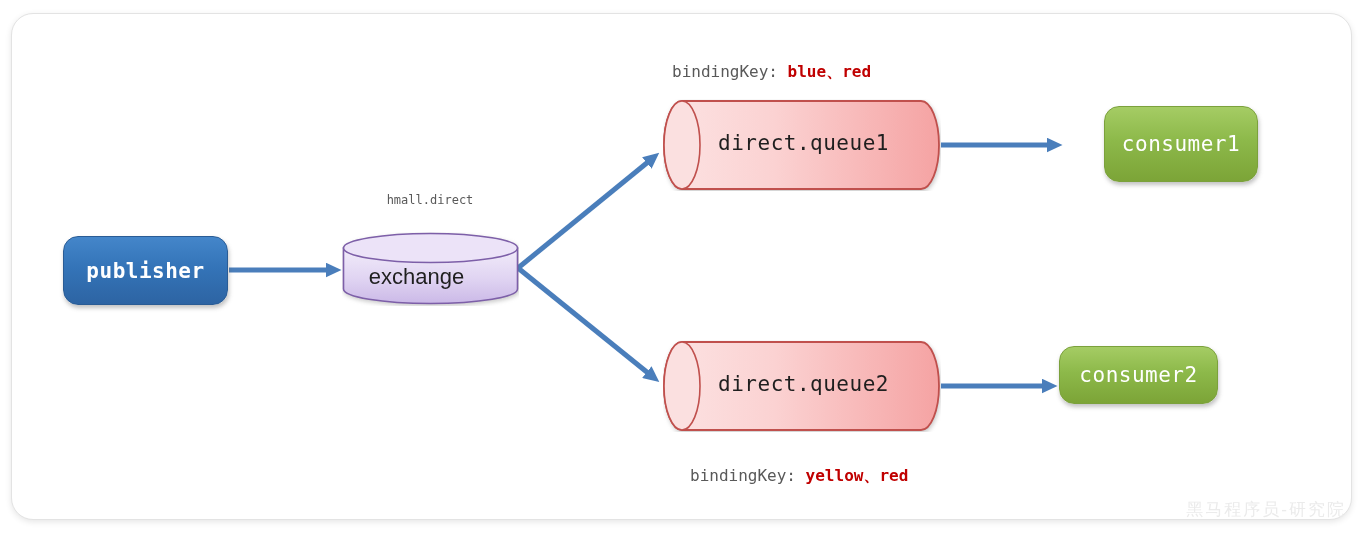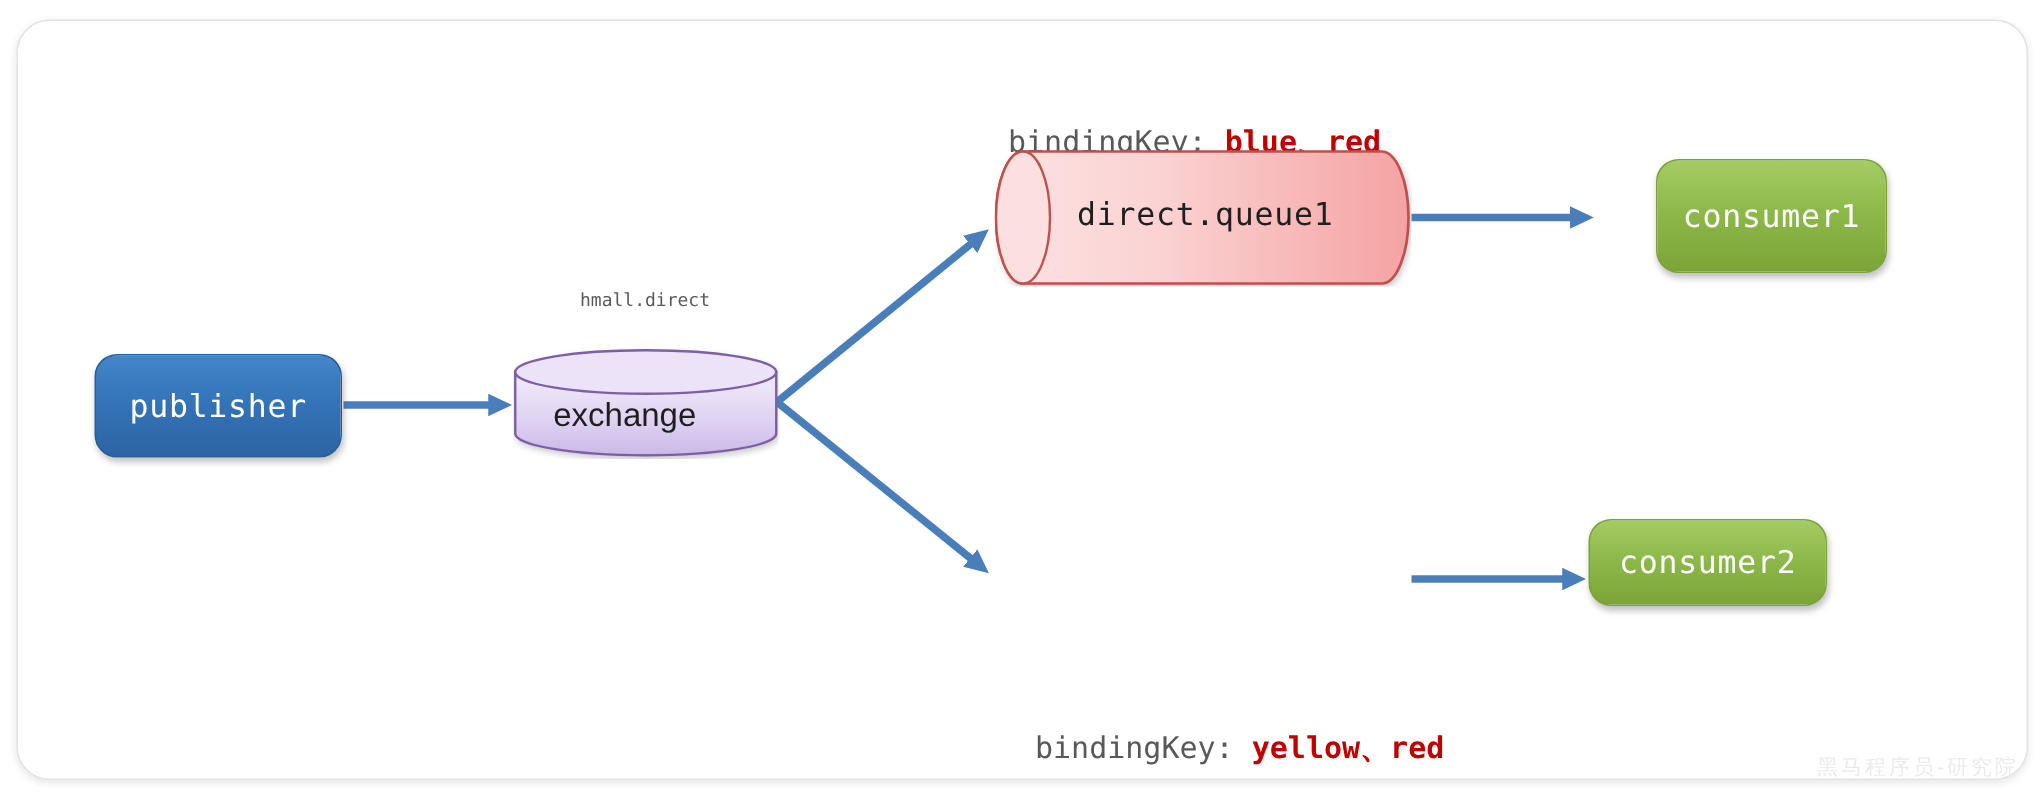--- a/index.html
+++ b/index.html
@@ -35,20 +35,21 @@
     color: #ffffff;
     font-size: 21px;
     letter-spacing: 0.5px;
   }
   .node-publisher {
     left: 63px; top: 236px; width: 165px; height: 69px;
     background: linear-gradient(180deg, #4486ca 0%, #3474b8 45%, #2d64a3 100%);
     border: 1.5px solid #2a5c95;
     border-radius: 15px;
     box-shadow: 1px 3px 4px rgba(80,80,80,0.35);
+    font-weight: bold;
   }
   .node-consumer {
     background: linear-gradient(180deg, #a5cc64 0%, #8db94a 45%, #7ca437 100%);
     border: 1.5px solid #7ba13c;
     border-radius: 15px;
     box-shadow: 1px 3px 4px rgba(80,80,80,0.35);
   }
   .node-consumer1 { left: 1064px; top: 106px; width: 154px; height: 76px; margin-left: 40px; }
   .node-consumer2 { left: 1059px; top: 346px; width: 159px; height: 58px; }
   .cylinder {
@@ -76,36 +77,35 @@
   }
   .exchange-title {
     position: absolute;
     left: 330px; top: 193px; width: 200px;
     text-align: center;
     color: #595959;
     font-size: 12px;
   }
   .binding-label {
     position: absolute;
-    font-size: 20px;
+    font-size: 16px;
     color: #595959;
     white-space: nowrap;
-    margin-top: 19px;
   }
   .binding-top { left: 672px; top: 62px; }
   .binding-bottom { left: 690px; top: 466px; }
   .binding-keys {
     color: #c00000;
     font-weight: bold;
   }
   .watermark {
     position: absolute;
     right: 16px; bottom: 12px;
     font-family: "Liberation Sans", sans-serif;
-    font-size: 14px;
+    font-size: 17px;
     letter-spacing: 2px;
     color: #ebebeb;
   }
 </style>
 </head>
 <body>
 
 <div class="page">
 
   <div class="card"></div>
@@ -165,20 +165,36 @@
         </linearGradient>
       </defs>
       <g filter="drop-shadow(1px 2px 2px rgba(100,100,100,0.35))">
         <path d="M19,2 L258,2 A18,44 0 0 1 258,90 L19,90 A18,44 0 0 1 19,2 Z" fill="url(#qBody1)" stroke="#c0504d" stroke-width="1.8"></path>
         <ellipse cx="19" cy="46" rx="18" ry="44" fill="#fbe0e0" stroke="#c0504d" stroke-width="1.6"></ellipse>
       </g>
     </svg>
     <div class="cyl-label queue-label">direct.queue1</div>
   </div>
 
+  <div class="cylinder cyl-queue2">
+    <svg width="278" height="92" viewBox="0 0 278 92">
+      <defs>
+        <linearGradient id="qBody2" x1="0" y1="0" x2="1" y2="0">
+          <stop offset="0%" stop-color="#fce3e3"></stop>
+          <stop offset="40%" stop-color="#fbd2d2"></stop>
+          <stop offset="100%" stop-color="#f5a3a3"></stop>
+        </linearGradient>
+      </defs>
+      <g filter="drop-shadow(1px 2px 2px rgba(100,100,100,0.35))">
+        <path d="M19,2 L258,2 A18,44 0 0 1 258,90 L19,90 A18,44 0 0 1 19,2 Z" fill="url(#qBody2)" stroke="#c0504d" stroke-width="1.8"></path>
+        <ellipse cx="19" cy="46" rx="18" ry="44" fill="#fbe0e0" stroke="#c0504d" stroke-width="1.6"></ellipse>
+      </g>
+    </svg>
+    <div class="cyl-label queue-label">direct.queue2</div>
+  </div>
 
   <div class="node node-consumer node-consumer1">
     <span>consumer1</span>
   </div>
   <div class="node node-consumer node-consumer2">
     <span>consumer2</span>
   </div>
 
   <div class="watermark">黑马程序员-研究院</div>
 

